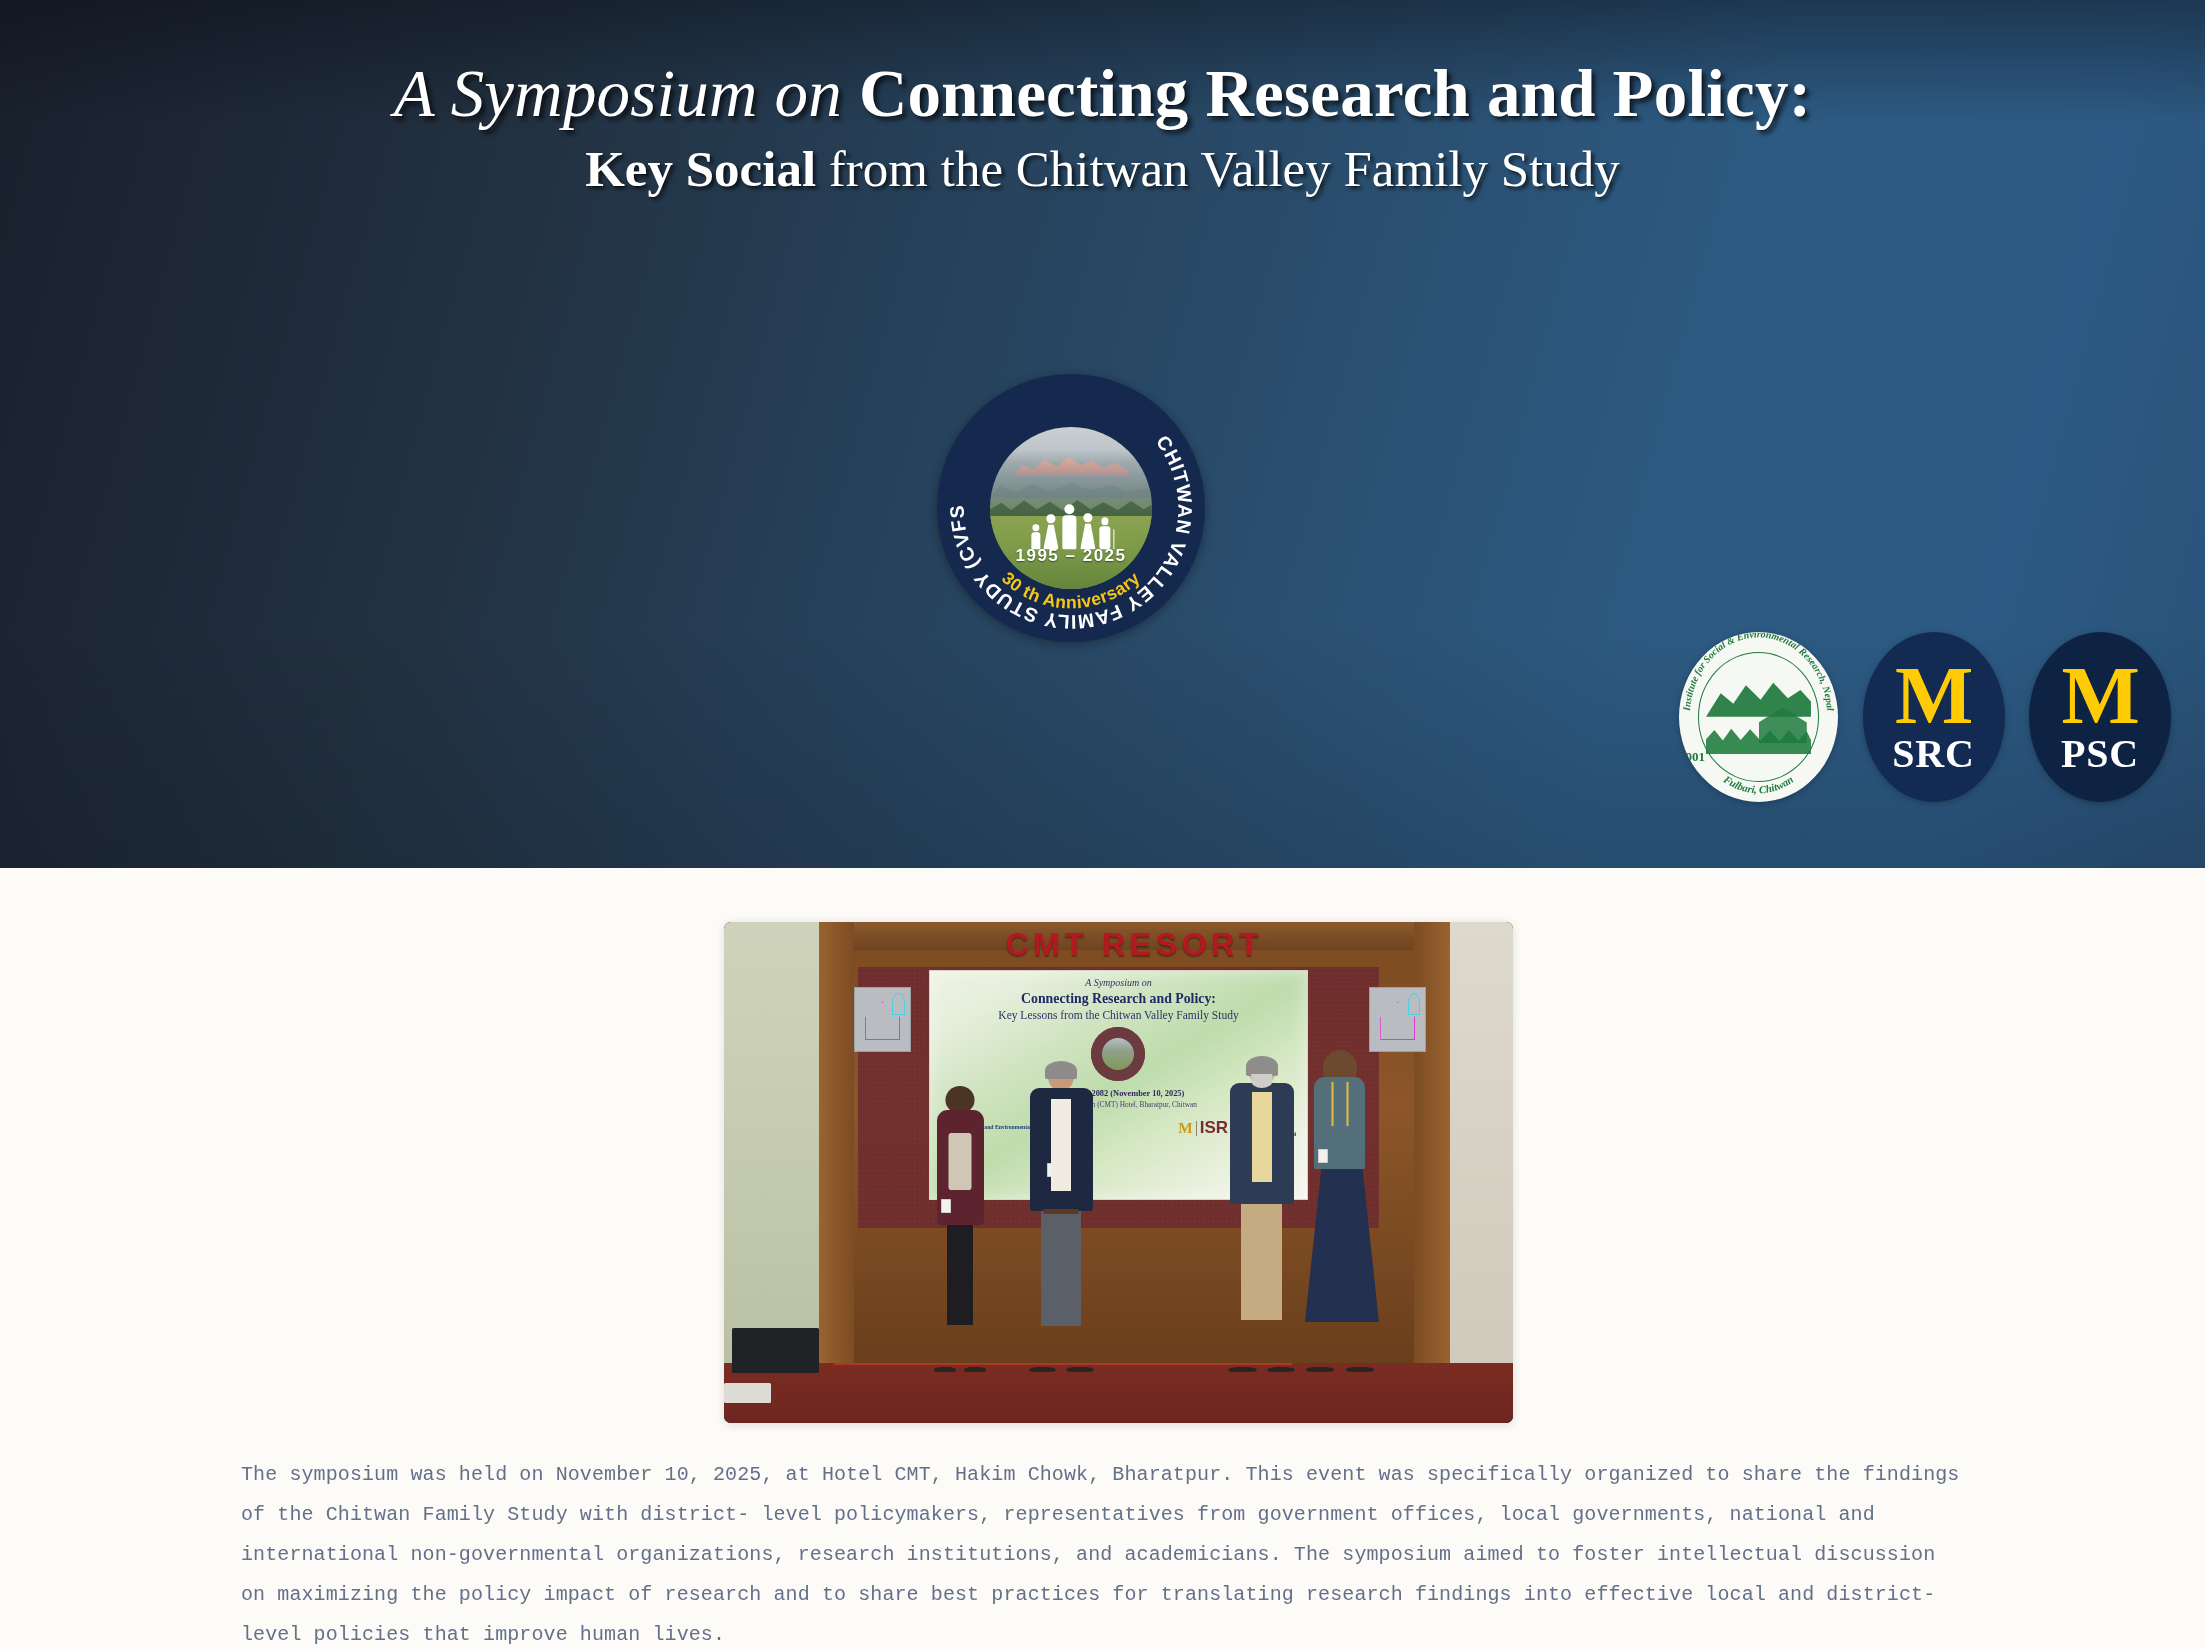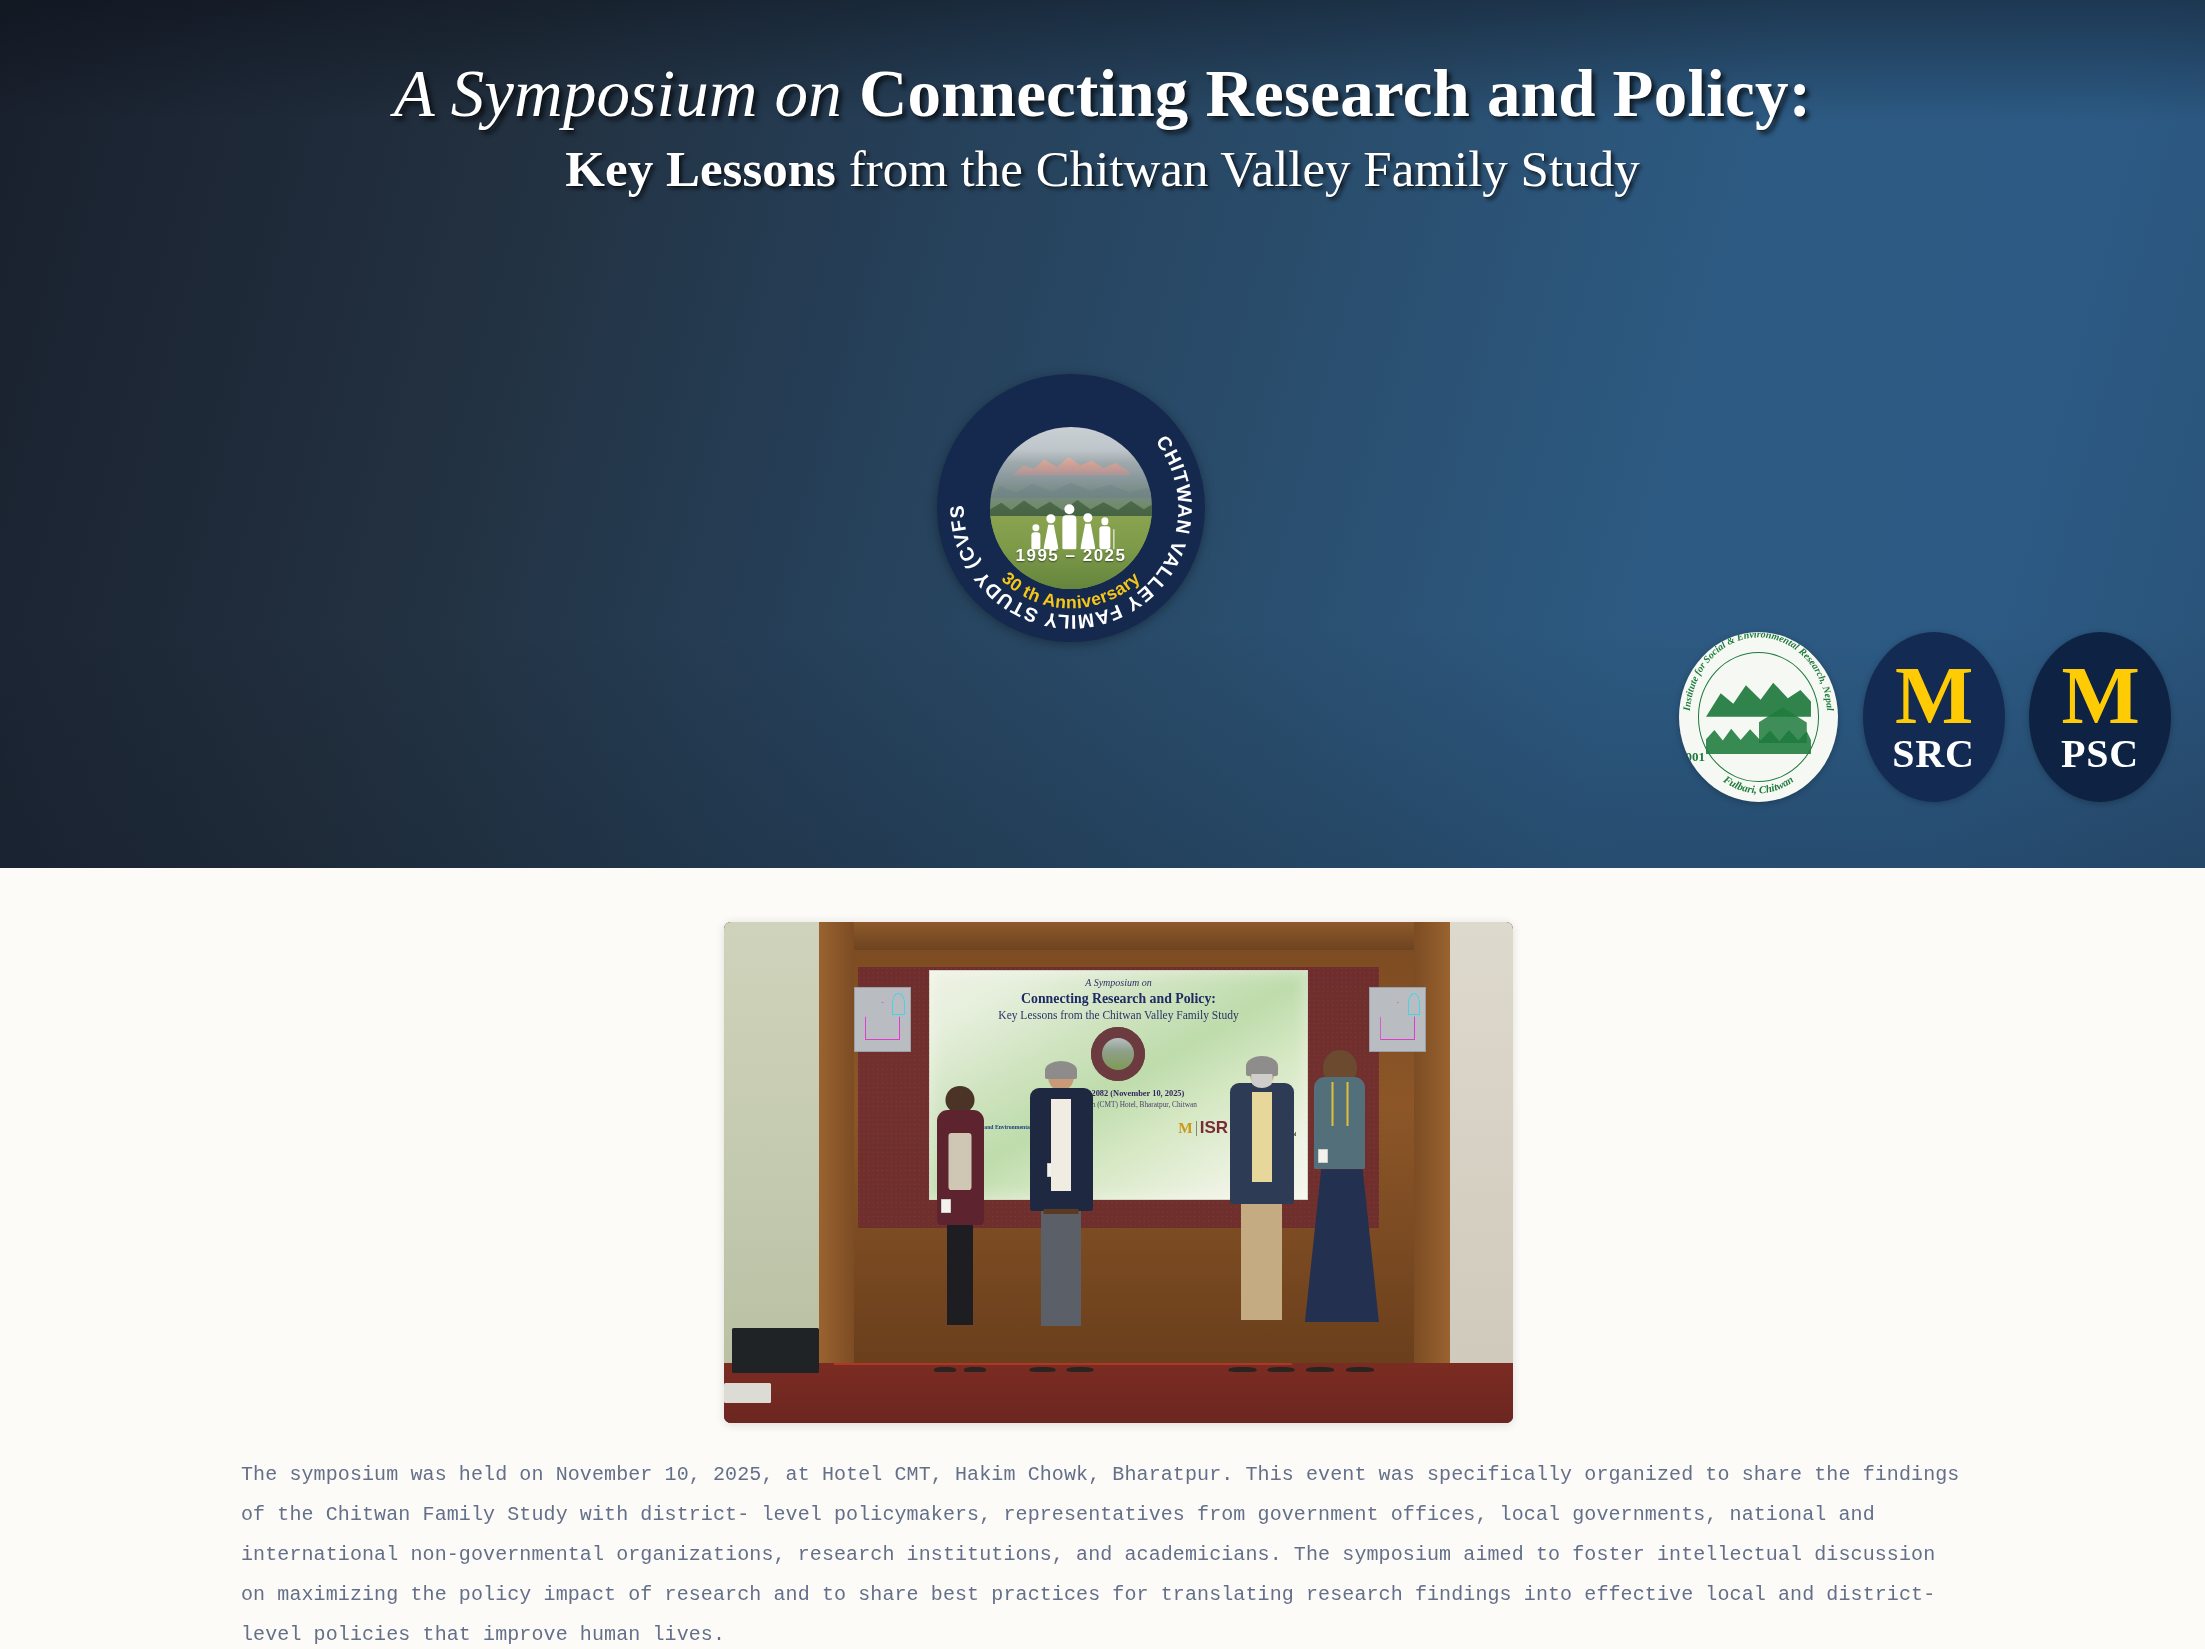--- a/index.html
+++ b/index.html
@@ -447,21 +447,21 @@
   }
 </style>
 </head>
 <body>
 
 <div class="hero">
   <div class="hero-inner">
 
     <div class="title-block">
       <div class="title-line1"><span class="em">A Symposium on </span><span class="bd">Connecting Research and Policy:</span></div>
-      <div class="title-line2"><span class="bd">Key Lessons </span><span class="rg">from the Chitwan Valley Family Study</span></div>
+      <div class="title-line2"><span class="bd">Key Social </span><span class="rg">from the Chitwan Valley Family Study</span></div>
     </div>
 
     <div class="seal-wrap">
       <div class="seal">
         <div class="seal-photo">
           <div class="peak"></div>
           <div class="ridge"></div>
           <div class="trees"></div>
           <div class="field"></div>
         </div>
@@ -554,20 +554,21 @@
 <div class="body-area">
 
   <div class="photo-frame">
     <div class="ph ph-wall-left"></div>
     <div class="ph ph-wall-right"></div>
     <div class="ph ph-wood-main"></div>
     <div class="ph ph-wood-top"></div>
     <div class="ph ph-wood-col-l"></div>
     <div class="ph ph-wood-col-r"></div>
     <div class="ph ph-pattern"></div>
+    <div class="ph ph-resort">CMT RESORT</div>
 
     <div class="ph ph-neon left">
       <div class="house"></div>
       <div class="palm"></div>
     </div>
     <div class="ph ph-neon right">
       <div class="house"></div>
       <div class="palm"></div>
     </div>
 

